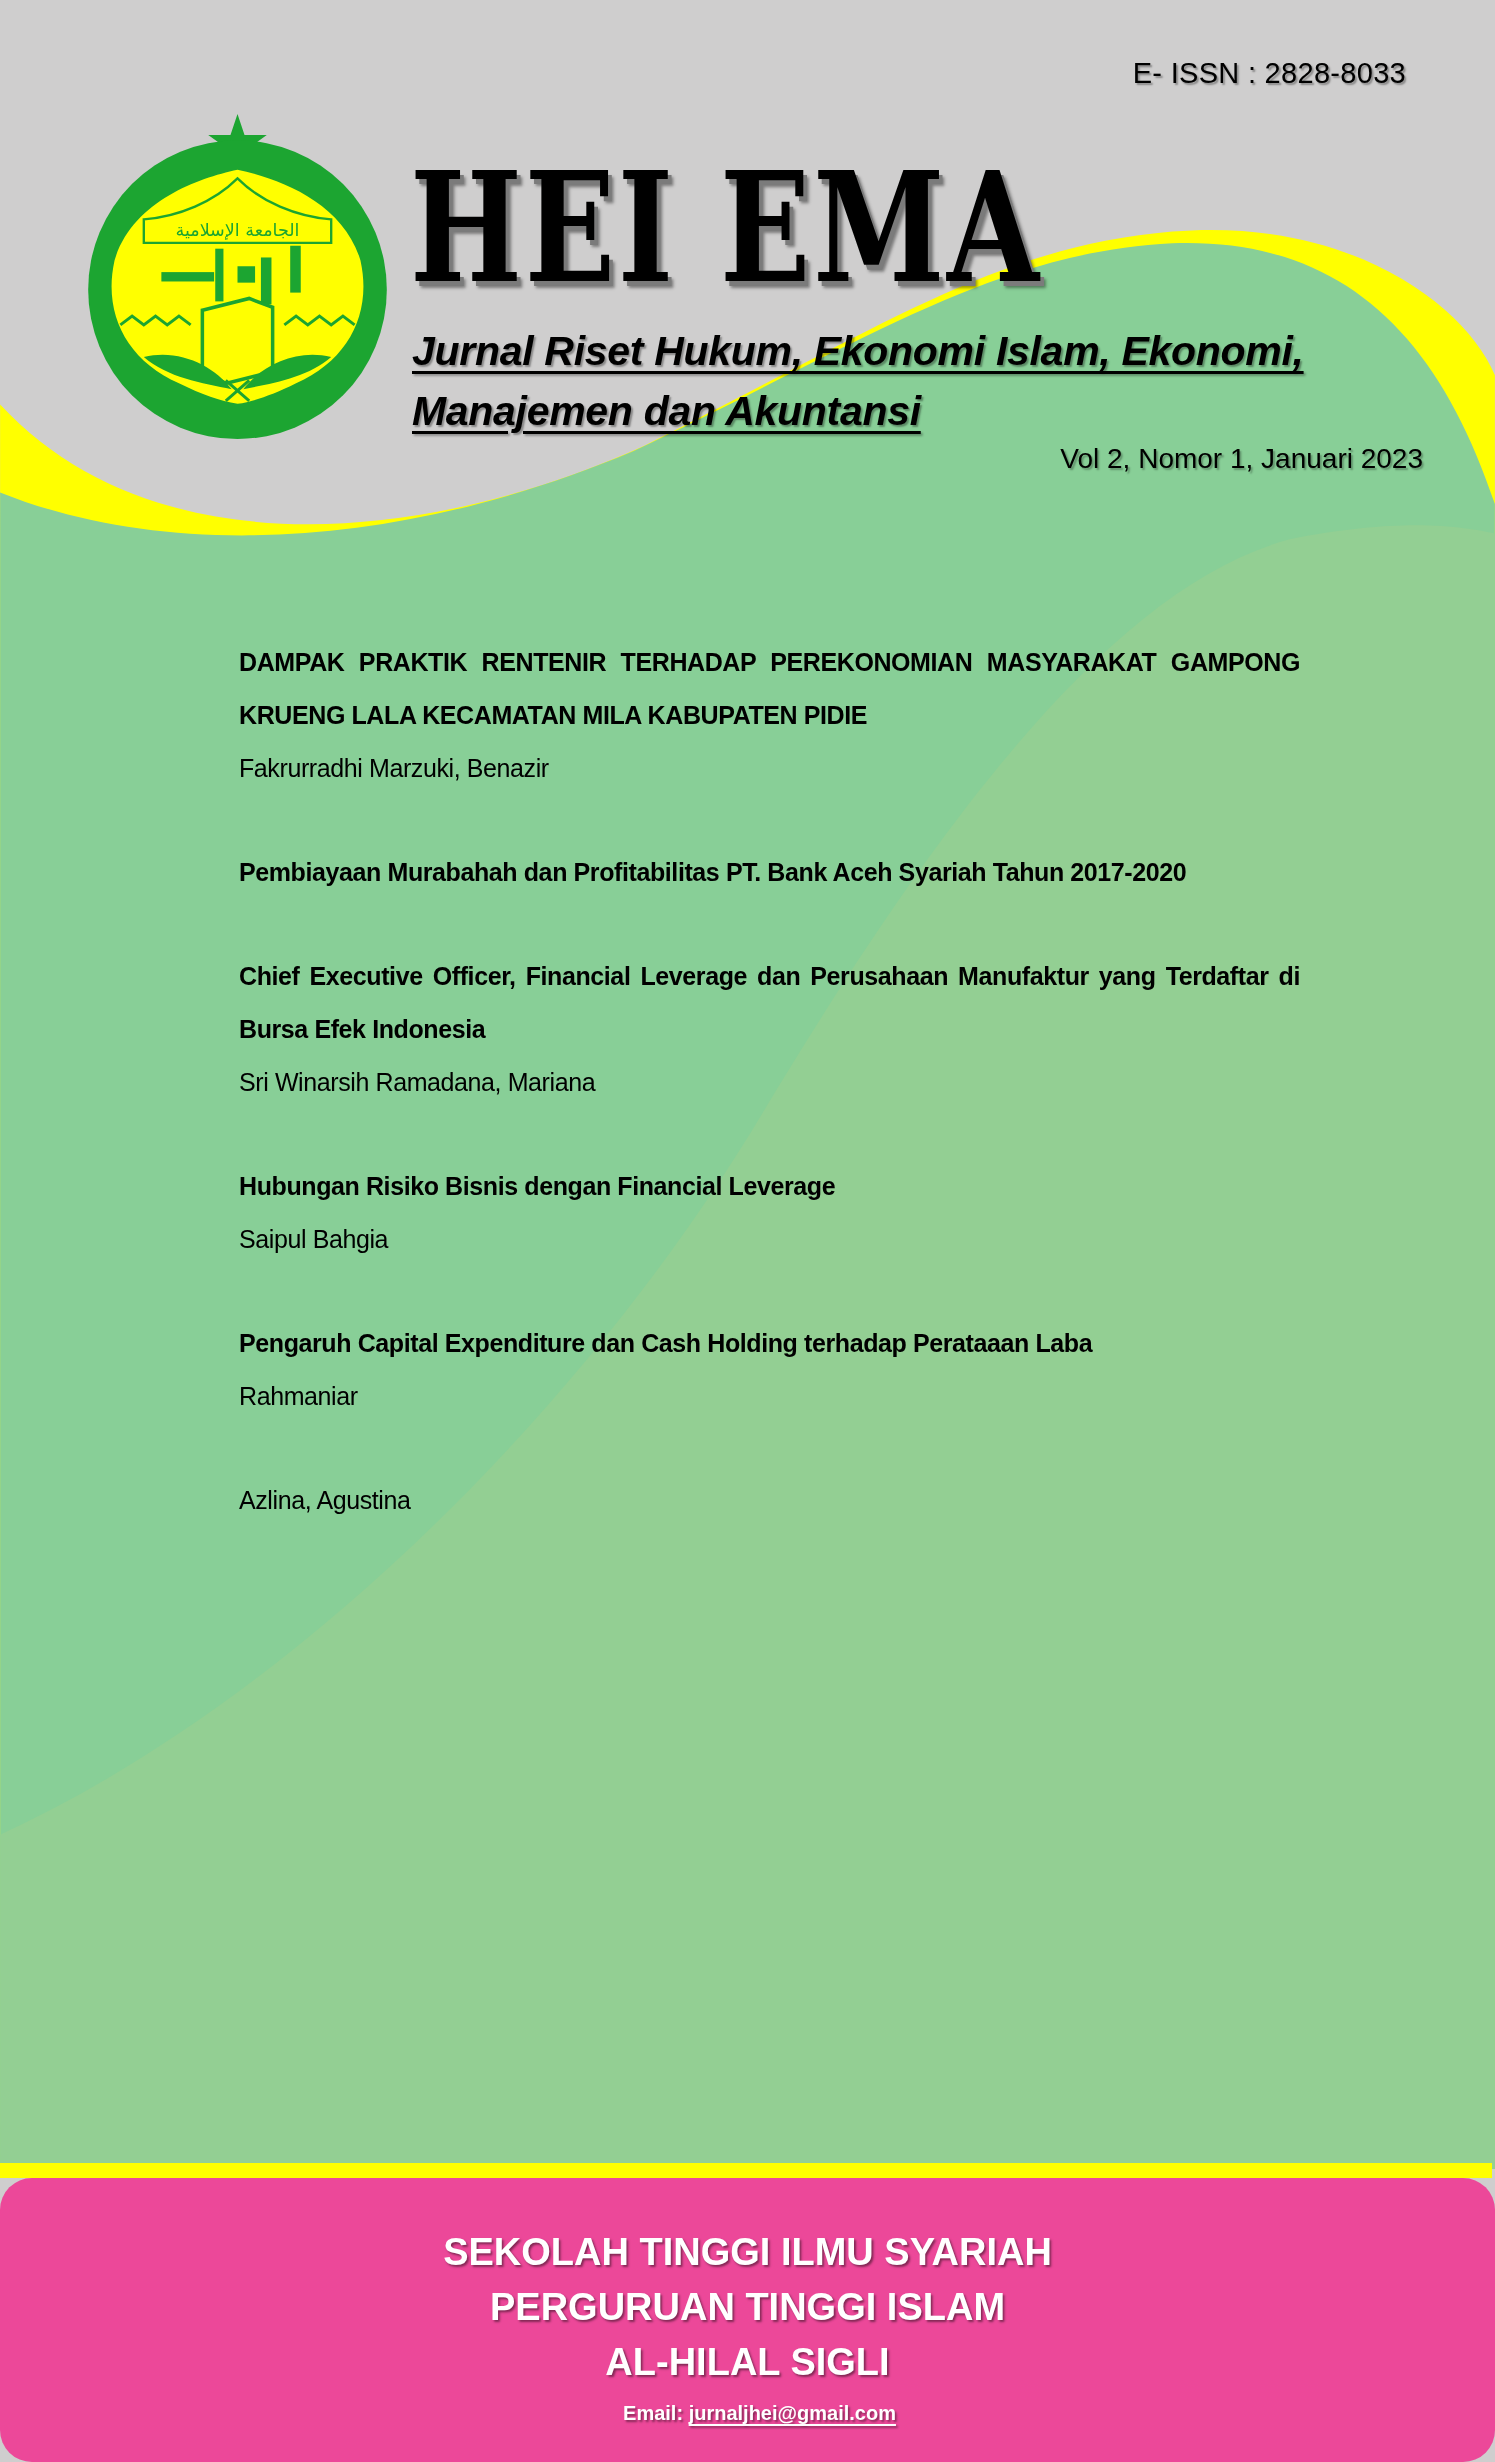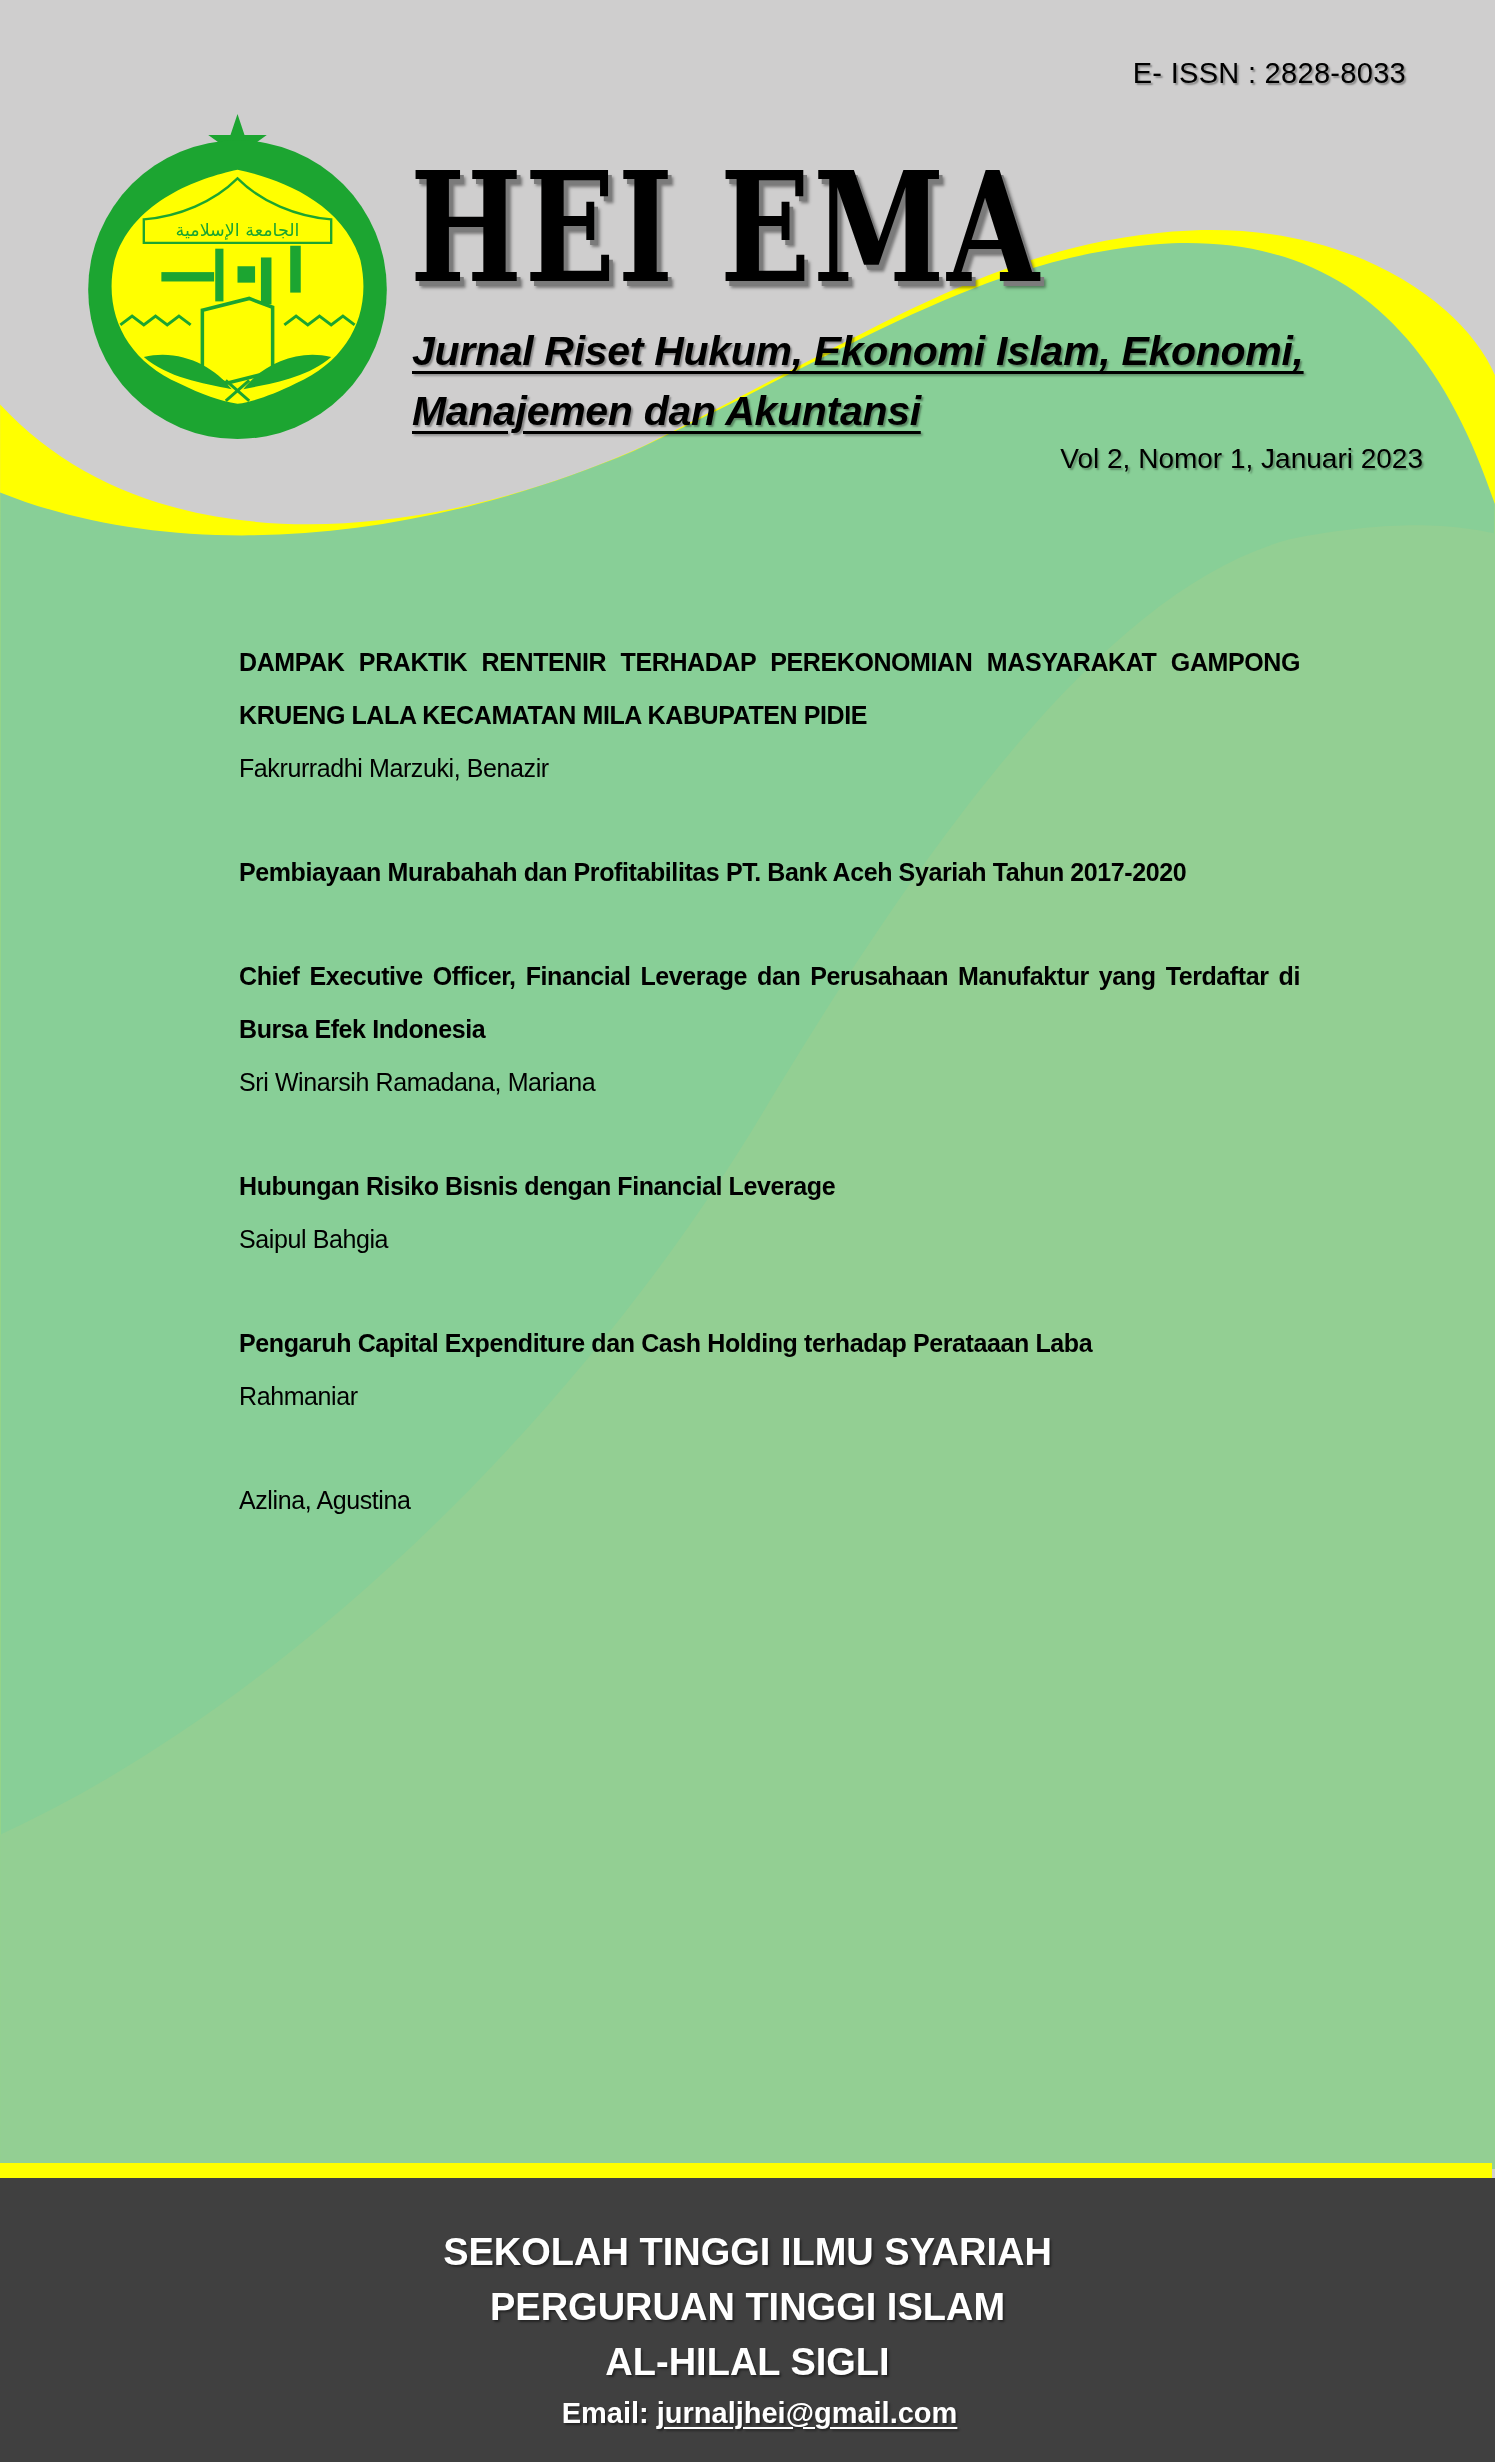--- a/index.html
+++ b/index.html
@@ -9,24 +9,24 @@
   .logo { position:absolute; left:85px; top:114px; width:305px; height:325px; }
   .title { position:absolute; left:410px; top:152px; font-family:"DejaVu Serif", serif; font-weight:bold; font-size:152px; line-height:1; color:#000; letter-spacing:3.5px; transform:scaleX(0.78); transform-origin:left top;
            text-shadow:4.7px 4.7px 0 #7b7b7b, 7px 7px 3.5px rgba(0,0,0,0.4); white-space:nowrap; }
   .subtitle { position:absolute; left:412px; top:321px; width:1055px; font-weight:bold; font-style:italic; font-size:41px; line-height:60px; color:#000; text-decoration:underline; text-decoration-thickness:2.9px; text-underline-offset:5.9px; text-shadow:1.8px 1.8px 1.8px rgba(0,0,0,0.35); letter-spacing:-0.3px; }
   .volume { position:absolute; top:443px; right:72px; font-weight:normal; font-size:28px; color:#000; text-shadow:1.8px 1.8px 1.8px rgba(0,0,0,0.3); }
   .toc { position:absolute; left:239px; top:636px; width:1061px; }
   .article { margin-bottom:51px; }
   .art-title { font-family:"Liberation Sans Narrow","Liberation Sans", sans-serif; font-weight:bold; font-size:25px; line-height:53px; color:#000; text-align:justify; text-align-last:left; letter-spacing:-0.4px; }
   .art-authors { font-family:"Liberation Sans", sans-serif; font-size:25px; line-height:53px; color:#000; letter-spacing:-0.4px; }
   .footer-strip { position:absolute; left:0; top:2163px; width:1492px; height:14.7px; background:#ffff00; }
-  .footer { position:absolute; left:0; top:2178px; width:1495px; height:284px; background:#404040; text-align:center; color:#fff; }
+  .footer { position:absolute; left:0; top:2178px; width:1495px; height:284px; background:#ec4899; text-align:center; color:#fff;border-radius:32px; }
   .footer .line { font-weight:bold; font-size:38px; line-height:55px; text-shadow:1.8px 1.8px 2.3px rgba(0,0,0,0.45); }
   .footer .l1 { margin-top:47px; }
-  .footer .email { font-weight:bold; font-size:29px; line-height:47px; text-shadow:1.8px 1.8px 2.3px rgba(0,0,0,0.45);padding-left:24px; }
+  .footer .email { font-weight:bold; font-size:20px; line-height:47px; text-shadow:1.8px 1.8px 2.3px rgba(0,0,0,0.45);padding-left:24px; }
   .footer .email a { color:#fff; text-decoration:underline; text-decoration-thickness:1.8px; text-underline-offset:3.5px; }
 </style>
 </head>
 <body>
 
 <svg class="bg-svg" viewBox="0 0 2550 4200" xmlns="http://www.w3.org/2000/svg">
 
   <path d="M0 690 C 250 960, 700 940, 1100 760 C 1500 560, 1700 420, 2000 395 C 2300 370, 2500 520, 2550 640 L 2550 3700 L 0 3700 Z" fill="#ffff00"></path>
 
   <path d="M0 840 C 300 960, 700 930, 1080 770 C 1480 580, 1700 430, 2000 415 C 2280 405, 2450 560, 2550 860 L 2550 3700 L 0 3700 Z" fill="#88cf97"></path>

